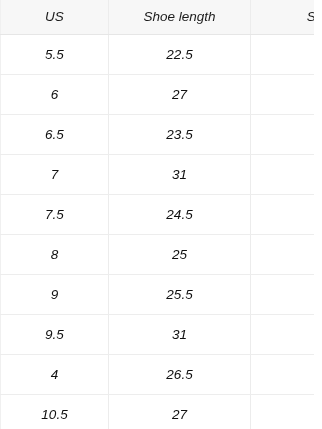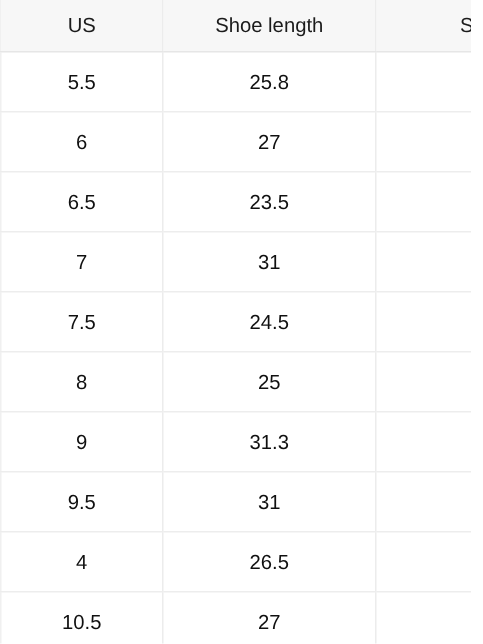--- a/index.html
+++ b/index.html
@@ -14,20 +14,21 @@
     overflow: hidden;
     font-family: "Liberation Sans", sans-serif;
     -webkit-font-smoothing: antialiased;
   }
 
   #size-table-wrap {
     width: 314px;
     height: 429px;
     overflow: hidden;
     position: relative;
+    font-style: italic;
   }
 
   table.size-table {
     border-collapse: collapse;
     table-layout: fixed;
     width: 394px;          
     margin: 0;
     padding: 0;
   }
 
@@ -85,21 +86,21 @@
     <thead>
       <tr>
         <th class="first-col">US</th>
         <th>Shoe length</th>
         <th>Shoe</th>
       </tr>
     </thead>
     <tbody>
       <tr>
         <td class="first-col">5.5</td>
-        <td>25.8</td>
+        <td>22.5</td>
         <td></td>
       </tr>
       <tr>
         <td class="first-col">6</td>
         <td>27</td>
         <td></td>
       </tr>
       <tr>
         <td class="first-col">6.5</td>
         <td>23.5</td>
@@ -115,21 +116,21 @@
         <td>24.5</td>
         <td></td>
       </tr>
       <tr>
         <td class="first-col">8</td>
         <td>25</td>
         <td></td>
       </tr>
       <tr>
         <td class="first-col">9</td>
-        <td>31.3</td>
+        <td>25.5</td>
         <td></td>
       </tr>
       <tr>
         <td class="first-col">9.5</td>
         <td>31</td>
         <td></td>
       </tr>
       <tr>
         <td class="first-col">4</td>
         <td>26.5</td>

